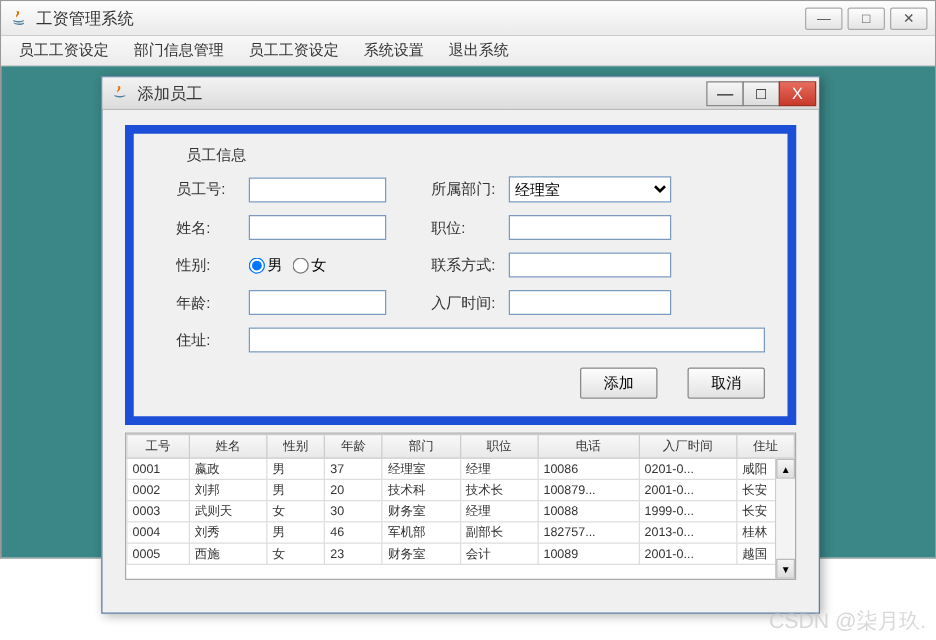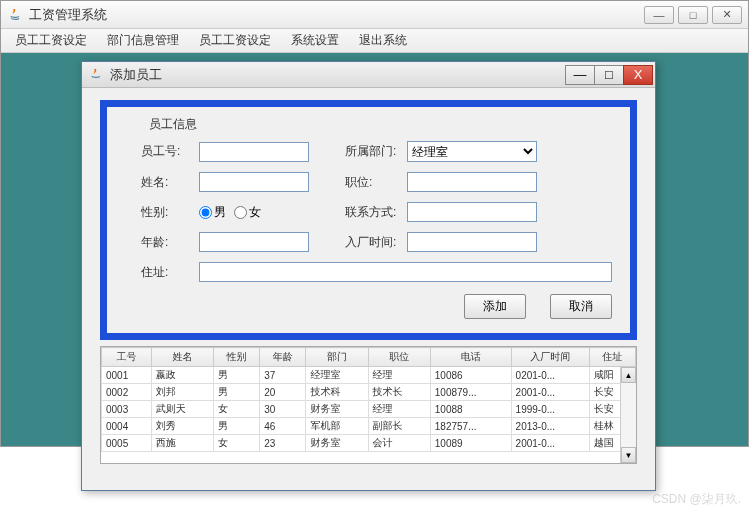--- a/index.html
+++ b/index.html
@@ -32,21 +32,21 @@
 .addr-row .txt-input { flex: 1; }
 .btn-row { display: flex; justify-content: flex-end; gap: 24px; margin-top: 12px; }
 .form-btn { border: 1px solid #888; background: linear-gradient(#fdfdfd, #e2e2e2); padding: 3px 18px; font-size: 12px; cursor: pointer; border-radius: 2px; }
 .table-wrap { border: 1px solid #aaa; background: #fff; height: 118px; overflow: hidden; position: relative; }
 table { border-collapse: collapse; width: 100%; font-size: 10px; padding-left: 32px; }
 th { background: linear-gradient(#f8f8f8, #e8e8e8); border: 1px solid #ccc; padding: 2px 4px; font-weight: normal; color: #333; text-align: center; white-space: nowrap; }
 td { border: 1px solid #ddd; padding: 1px 4px; color: #333; white-space: nowrap; overflow: hidden; }
 .scroll-v { position: absolute; right: 0; top: 20px; bottom: 0; width: 16px; background: #f0f0f0; border-left: 1px solid #ccc; display: flex; flex-direction: column; }
 .scroll-arrow { height: 16px; background: linear-gradient(#f5f5f5,#ddd); border: 1px solid #bbb; display: flex; align-items: center; justify-content: center; font-size: 8px; cursor: pointer; }
 .scroll-track { flex: 1; background: #f4f4f4; }
-.watermark { position: absolute; right: 8px; bottom: 4px; color: rgba(200,200,200,0.7); font-size: 12px; }
+.watermark { position: absolute; right: 8px; bottom: 4px; color: rgba(200,200,200,0.7); font-size: 17px; }
 </style>
 </head>
 <body>
 
 <div class="outer-window">
   <div class="outer-titlebar">
     <span class="java-icon">
       <svg width="14" height="14" viewBox="0 0 14 14">
           <path d="M5 1c2 2-1 3 0 5 1-2 3-2 2-5z" fill="#e76f00"></path>
           <path d="M3 8c-2 1 2 2 4 2s5-1 4-2c-1 1-7 1-8 0z" fill="#5382a1"></path>

